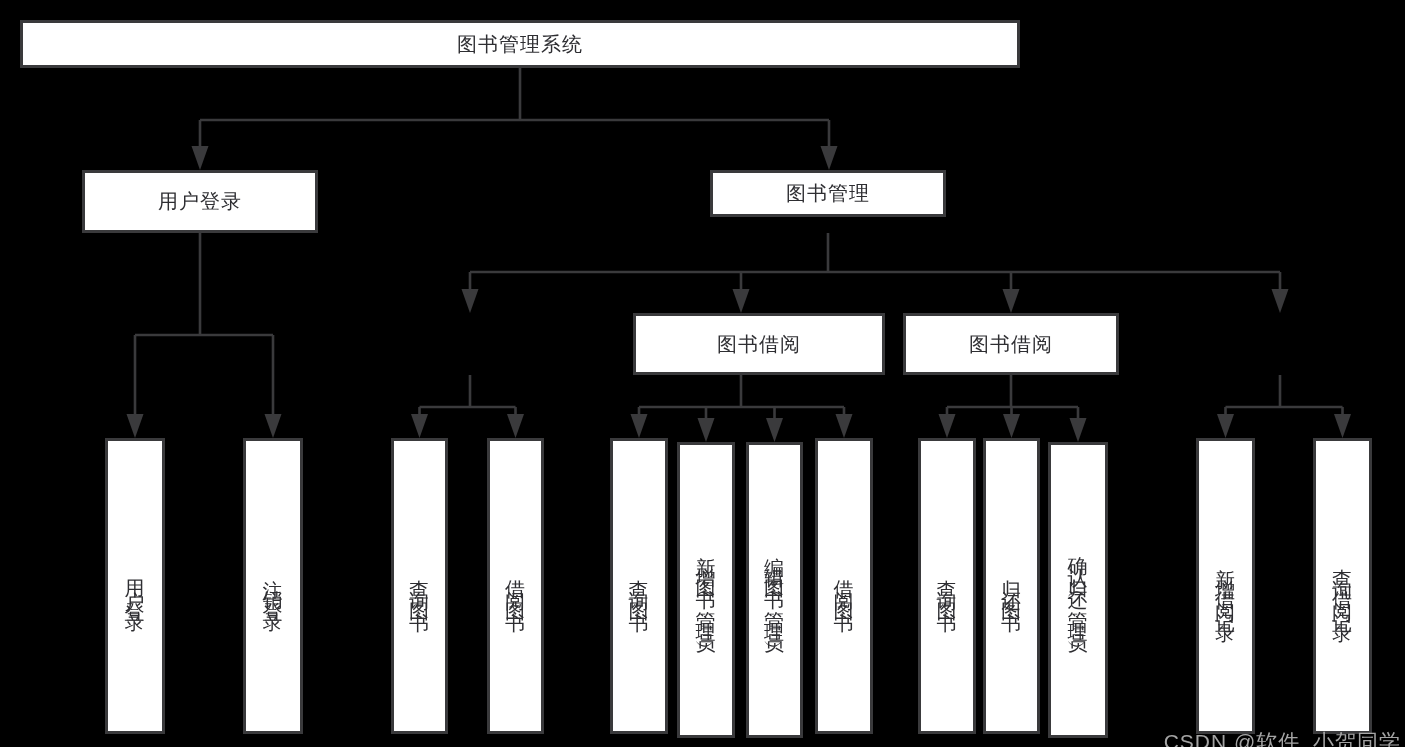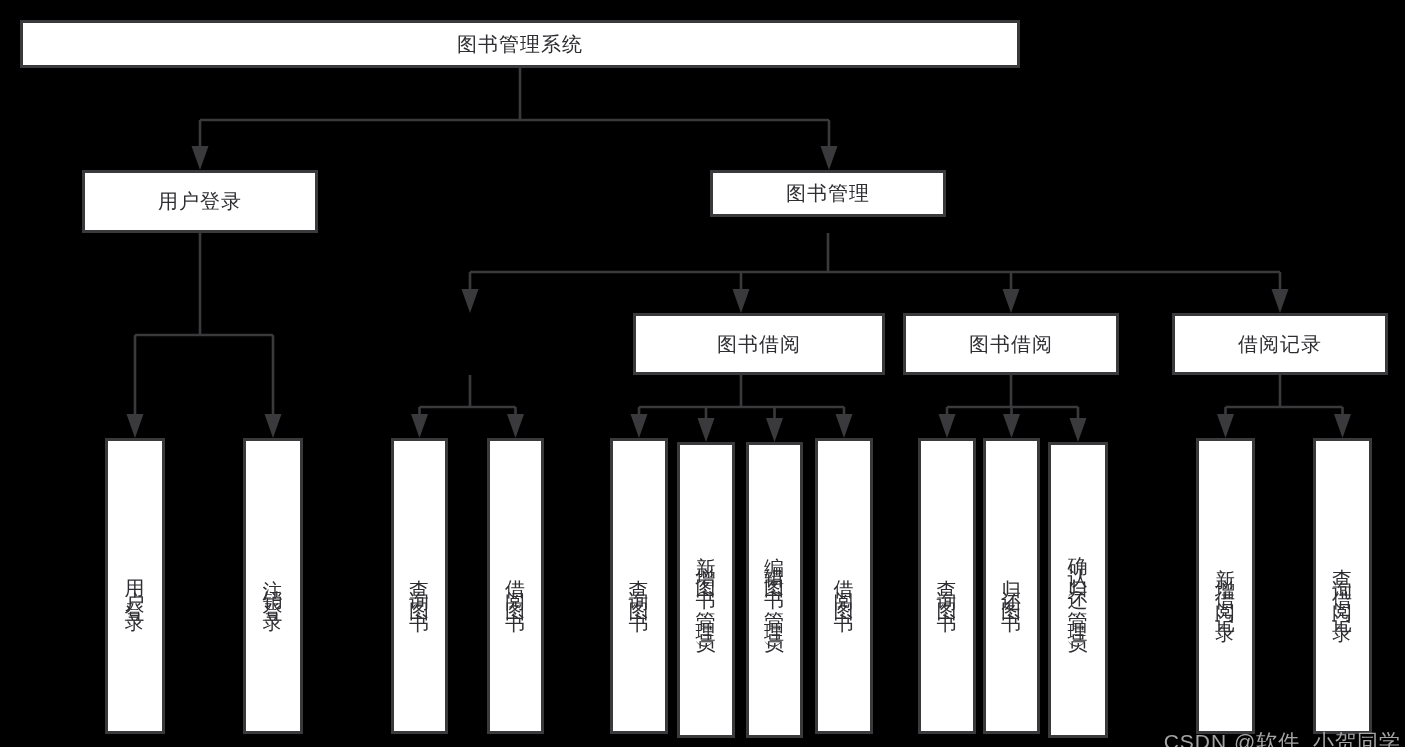--- a/index.html
+++ b/index.html
@@ -109,23 +109,20 @@
   <div class="hbox" style="left:710px;top:170px;width:236px;height:47px">
     <span>图书管理</span>
   </div>
 
   <div class="hbox" style="left:633px;top:313px;width:252px;height:62px">
     <span>图书借阅</span>
   </div>
   <div class="hbox" style="left:903px;top:313px;width:216px;height:62px">
     <span>图书借阅</span>
   </div>
-  <div class="hbox" style="left:1172px;top:313px;width:216px;height:62px">
-    <span>借阅记录</span>
-  </div>
 
   <div class="vbox" style="left:105px;top:438px;width:60px;height:296px">
     <span>用户登录</span>
   </div>
   <div class="vbox" style="left:243px;top:438px;width:60px;height:296px">
     <span>注销登录</span>
   </div>
 
   <div class="vbox" style="left:391px;top:438px;width:57px;height:296px">
     <span>查询图书</span>

